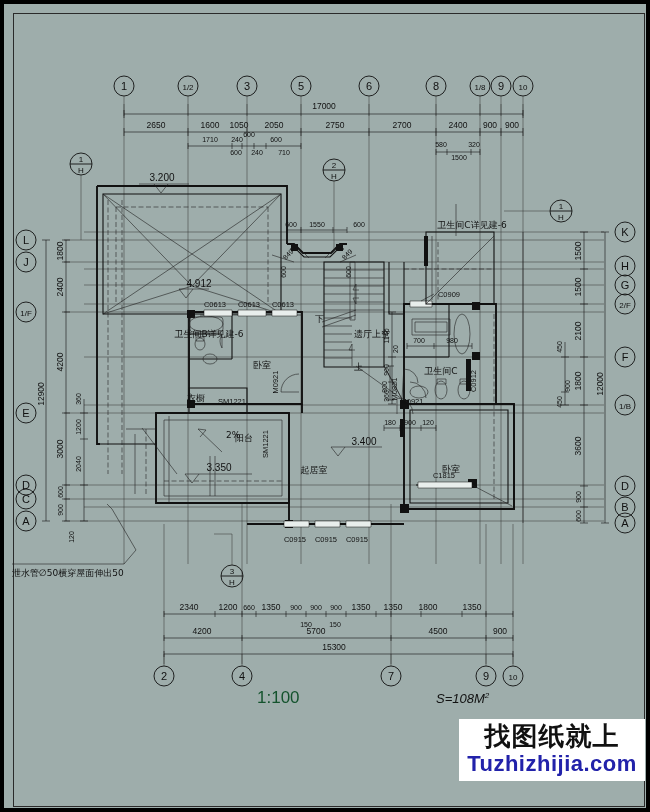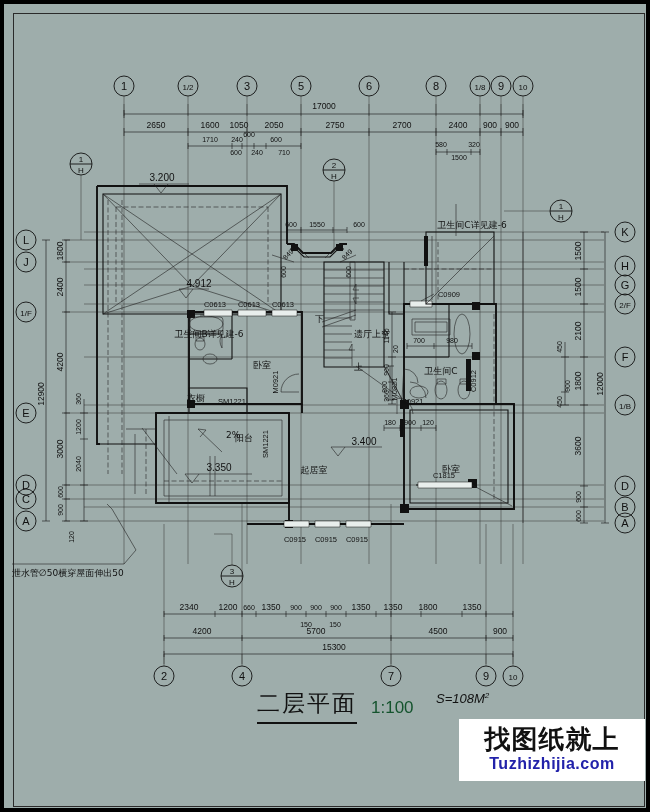--- a/index.html
+++ b/index.html
@@ -25,21 +25,21 @@
   .thin{stroke:#222;stroke-width:.6;fill:none;}
   .dash{stroke:#222;stroke-width:.6;fill:none;stroke-dasharray:5,2.5;}
   .dimline{stroke:#111;stroke-width:.6;fill:none;}
   .bub{stroke:#111;stroke-width:.9;fill:none;}
   .col{fill:#111;}
   #wm{position:absolute;left:455px;top:715px;width:186px;height:62px;
       background:#fff;display:flex;flex-direction:column;align-items:center;
       justify-content:center;}
   #wm .l1{font-family:"DejaVu Sans","Liberation Sans",sans-serif;font-size:26px;
           font-weight:bold;color:#111;letter-spacing:1px;line-height:1;}
-  #wm .l2{font-family:"Liberation Sans",sans-serif;font-size:16px;font-weight:bold;
+  #wm .l2{font-family:"Liberation Sans",sans-serif;font-size:22px;font-weight:bold;
           color:#2222aa;letter-spacing:.5px;line-height:1.2;margin-top:2px;}
   #title{position:absolute;left:253px;top:684px;display:flex;align-items:flex-end;gap:14px;}
   #title .ttl{font-family:"DejaVu Sans","Liberation Sans",sans-serif;font-size:23px;
               color:#111;letter-spacing:2px;border-bottom:2px solid #111;padding-bottom:3px;}
   #title .scale{font-size:17px;color:#14532d;padding-bottom:6px;}
   #area{position:absolute;left:432px;top:687px;font-size:13px;color:#111;font-style:italic;}
   #area sup{font-size:8px;}
 </style>
 </head>
 <body>
@@ -739,21 +739,20 @@
       <g>
           <circle class="bub" cx="509" cy="672" r="10"></circle>
         <text class="t glsm" x="509" y="676" text-anchor="middle">10</text>
         <line class="g" x1="509" y1="662" x2="509" y2="650"></line>
         </g>
     </g>
 
   </svg>
 
   <div id="title">
-    <span class="ttl">二层平面</span>
     <span class="scale">1:100</span>
   </div>
 
   <div id="area">
     <span>S=108M</span><sup>2</sup>
   </div>
 
   <div id="wm">
     <div class="l1">找图纸就上</div>
     <div class="l2">Tuzhizhijia.com</div>

